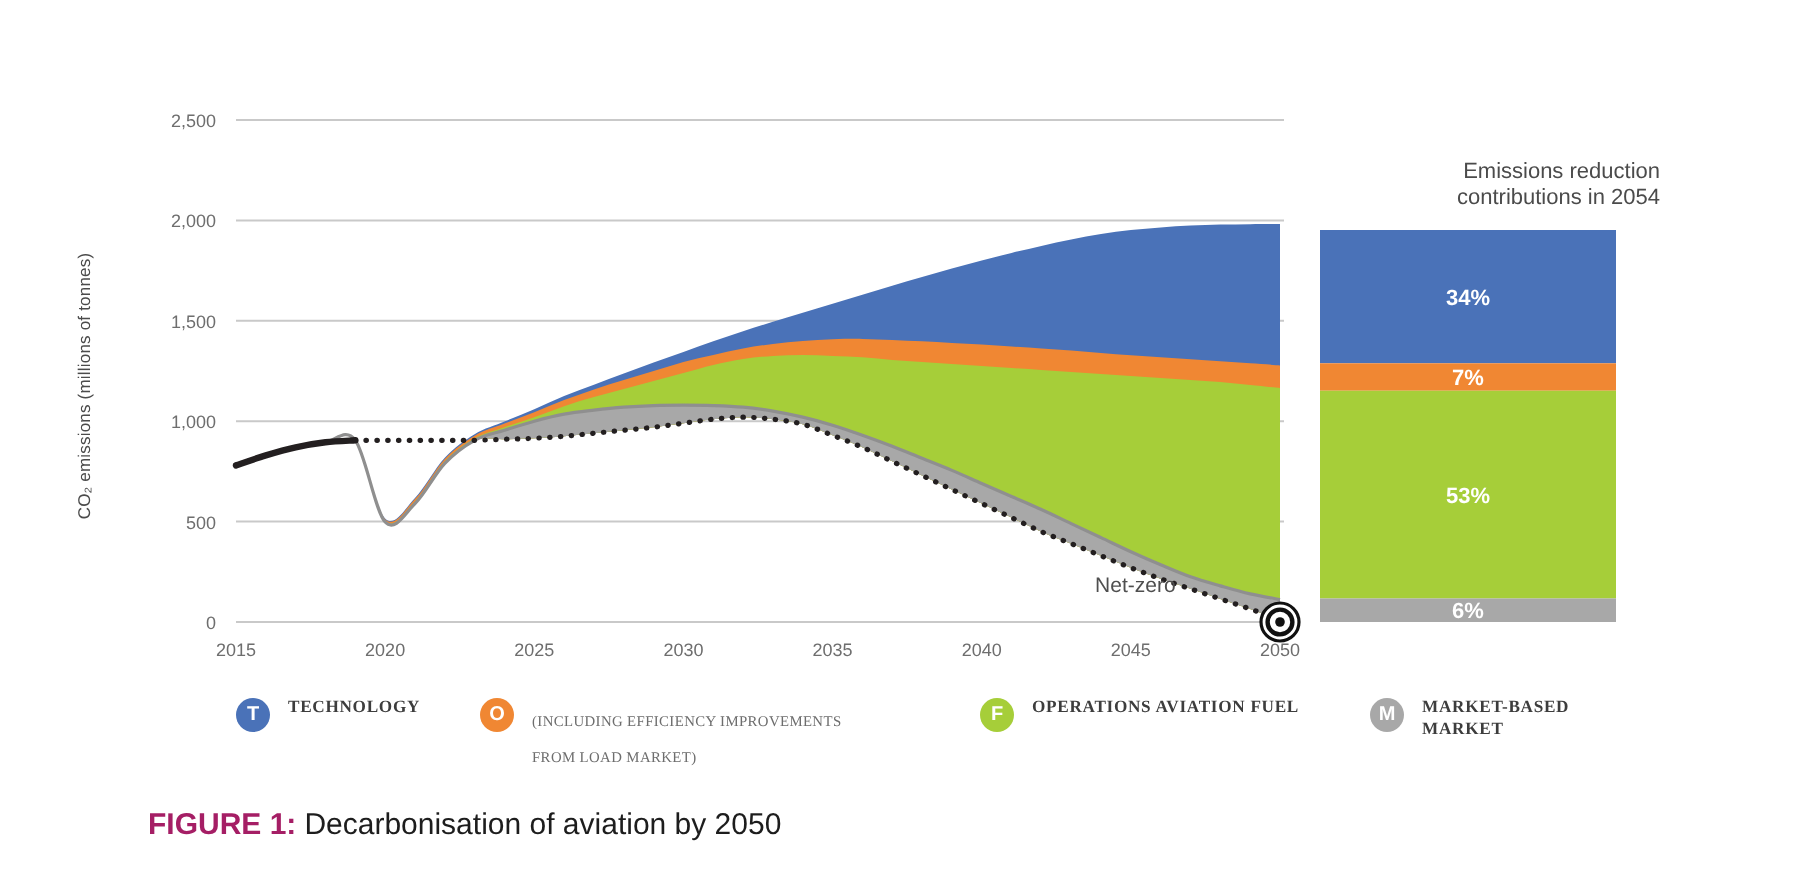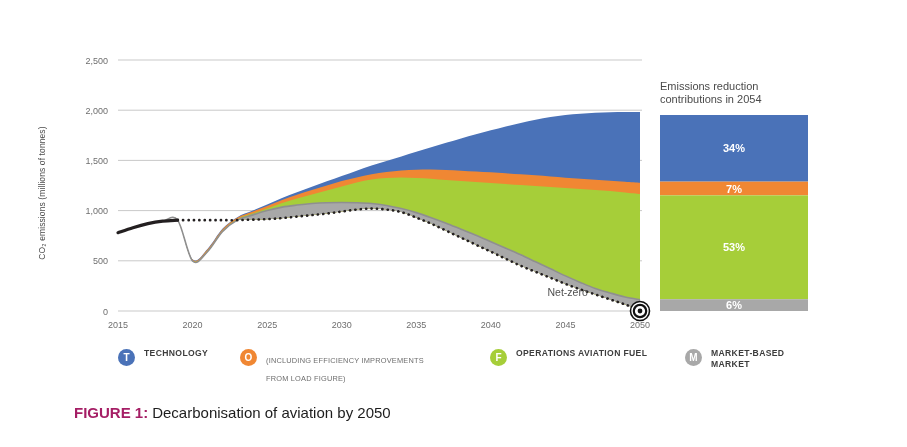--- a/index.html
+++ b/index.html
@@ -45,20 +45,21 @@
     white-space: nowrap;
   }
   .panel-title {
     position: absolute;
     left: 660px;
     top: 80px;
     width: 170px;
     font-size: 11px;
     line-height: 13px;
     color: #4b4b4b;
+    text-align: right;
   }
   .legend {
     position: absolute;
     left: 0;
     top: 345px;
     width: 907px;
     height: 45px;
   }
   .legend-item {
     position: absolute;
@@ -74,20 +75,21 @@
     font-size: 10px;
     font-weight: bold;
     display: flex;
     align-items: center;
     justify-content: center;
     line-height: 1;
     margin-top: 1px;
   }
   .legend-text {
     margin-left: 9px;
+    font-family: Liberation Serif, serif;
   }
   .legend-label {
     font-size: 8.6px;
     font-weight: bold;
     letter-spacing: 0.35px;
     color: #3d3d3d;
     white-space: nowrap;
     line-height: 10.5px;
   }
   .legend-sub {
@@ -203,21 +205,21 @@
       <div class="legend-item" style="left: 118px; top: 3px;">
         <div class="badge" style="background: rgb(74, 114, 184);">T</div>
         <div class="legend-text">
           <div class="legend-label">TECHNOLOGY</div>
         </div>
       </div>
       <div class="legend-item" style="left: 240px; top: 3px;">
         <div class="badge" style="background: rgb(240, 135, 51);">O</div>
         <div class="legend-text">
           <div class="legend-sub">(INCLUDING EFFICIENCY IMPROVEMENTS</div>
-          <div class="legend-sub">FROM LOAD FIGURE)</div>
+          <div class="legend-sub">FROM LOAD MARKET)</div>
         </div>
       </div>
       <div class="legend-item" style="left: 490px; top: 3px;">
         <div class="badge" style="background: rgb(166, 206, 57);">F</div>
         <div class="legend-text">
           <div class="legend-label">OPERATIONS AVIATION FUEL</div>
         </div>
       </div>
       <div class="legend-item" style="left: 685px; top: 3px;">
         <div class="badge" style="background: rgb(168, 168, 168);">M</div>

